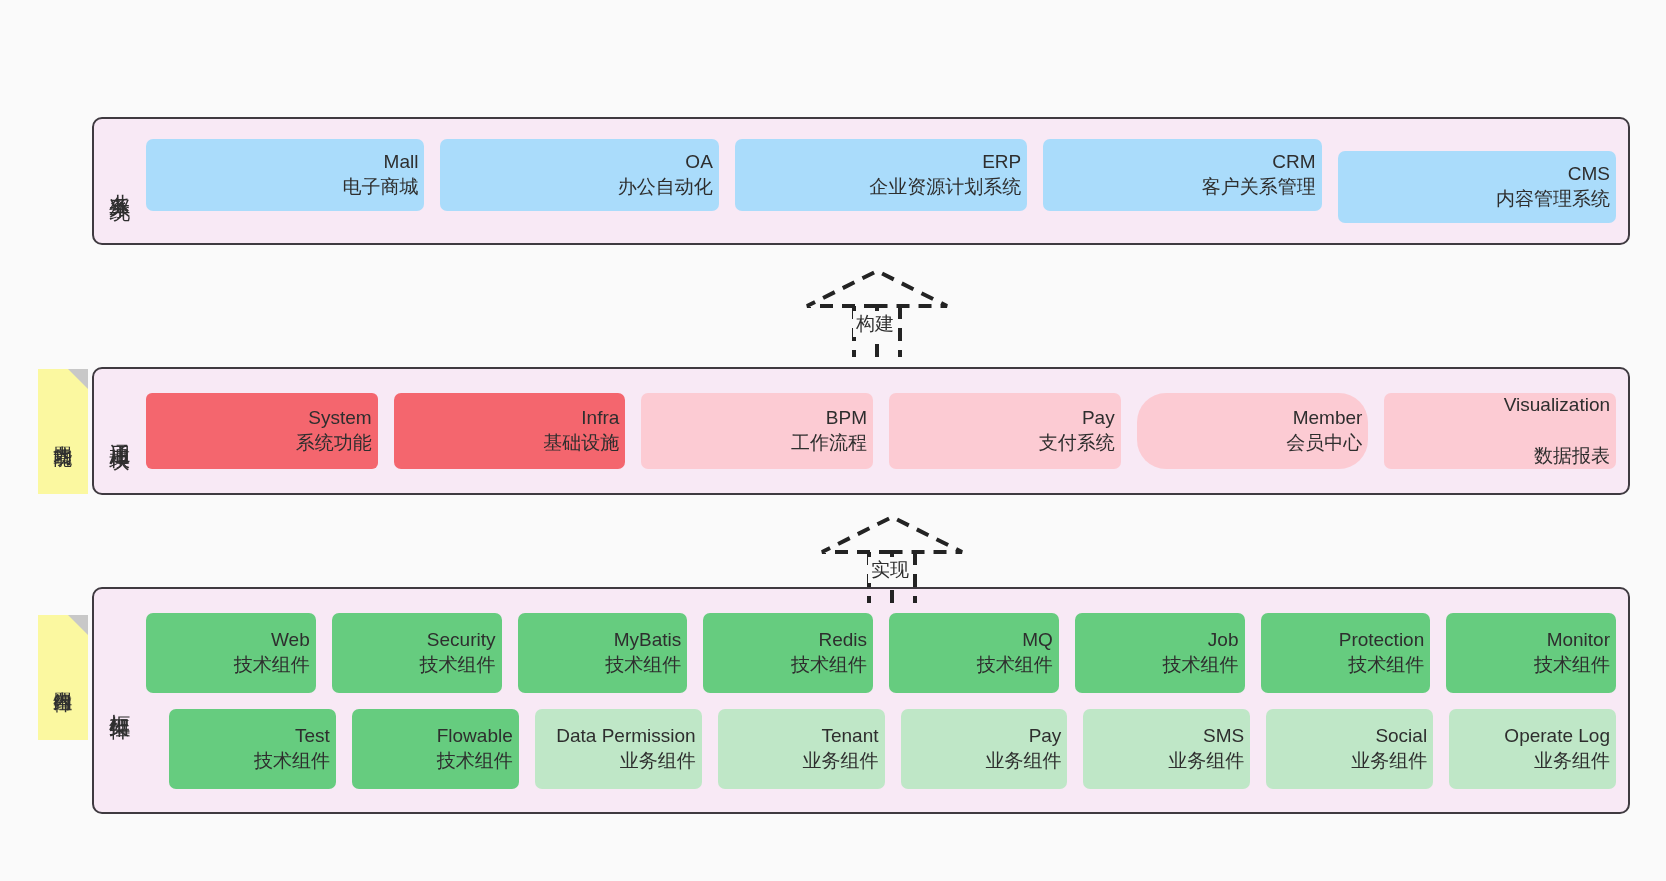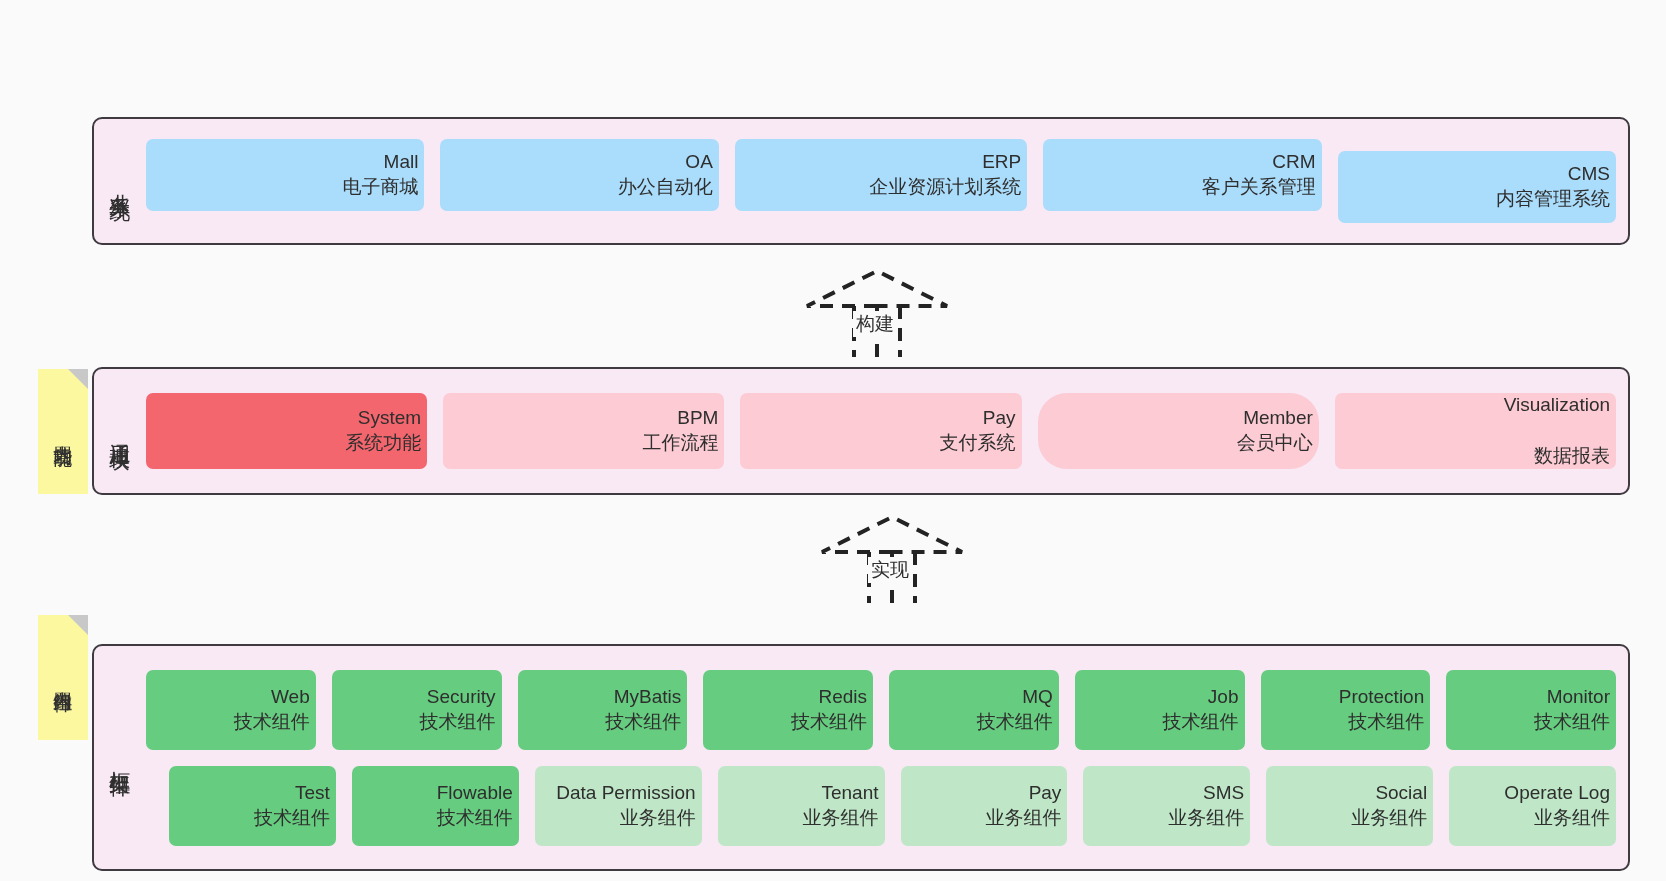--- a/index.html
+++ b/index.html
@@ -162,23 +162,27 @@
           <span class="c-sub">内容管理系统</span>
         </div>
       </div>
     </div>
   </div>
 
   <div class="layer" id="layer-common-module" style="left:92px; top:367px; width:1538px; height:128px;">
     <div class="layer-title">通用模块</div>
     <div class="layer-body">
       <div class="row">
-        <div class="card c-red" style="height:76px;">
+        <div class="card c-red" style="height:76px;border-radius:6px;">
           <span class="c-name">System</span>
           <span class="c-sub">系统功能</span>
+        </div>
+        <div class="card c-red" style="height:76px;">
+          <span class="c-name">Infra</span>
+          <span class="c-sub">基础设施</span>
         </div>
         <div class="card c-pink" style="height:76px;">
           <span class="c-name">BPM</span>
           <span class="c-sub">工作流程</span>
         </div>
         <div class="card c-pink" style="height:76px;">
           <span class="c-name">Pay</span>
           <span class="c-sub">支付系统</span>
         </div>
         <div class="card c-pink" style="height:76px;border-radius:29px;">
@@ -186,21 +190,21 @@
           <span class="c-sub">会员中心</span>
         </div>
         <div class="card c-pink" style="height:76px;gap:26px;">
           <span class="c-name">Visualization</span>
           <span class="c-sub">数据报表</span>
         </div>
       </div>
     </div>
   </div>
 
-  <div class="layer" id="layer-framework-component" style="left:92px; top:644px; width:1538px; height:227px;">
+  <div class="layer" id="layer-framework-component" style="left:92px; top:587px; width:1538px; height:227px;">
     <div class="layer-title">框架组件</div>
     <div class="layer-body">
       <div class="row">
         <div class="card c-green" style="height:80px;">
           <span class="c-name">Web</span>
           <span class="c-sub">技术组件</span>
         </div>
         <div class="card c-green" style="height:80px;">
           <span class="c-name">Security</span>
           <span class="c-sub">技术组件</span>

